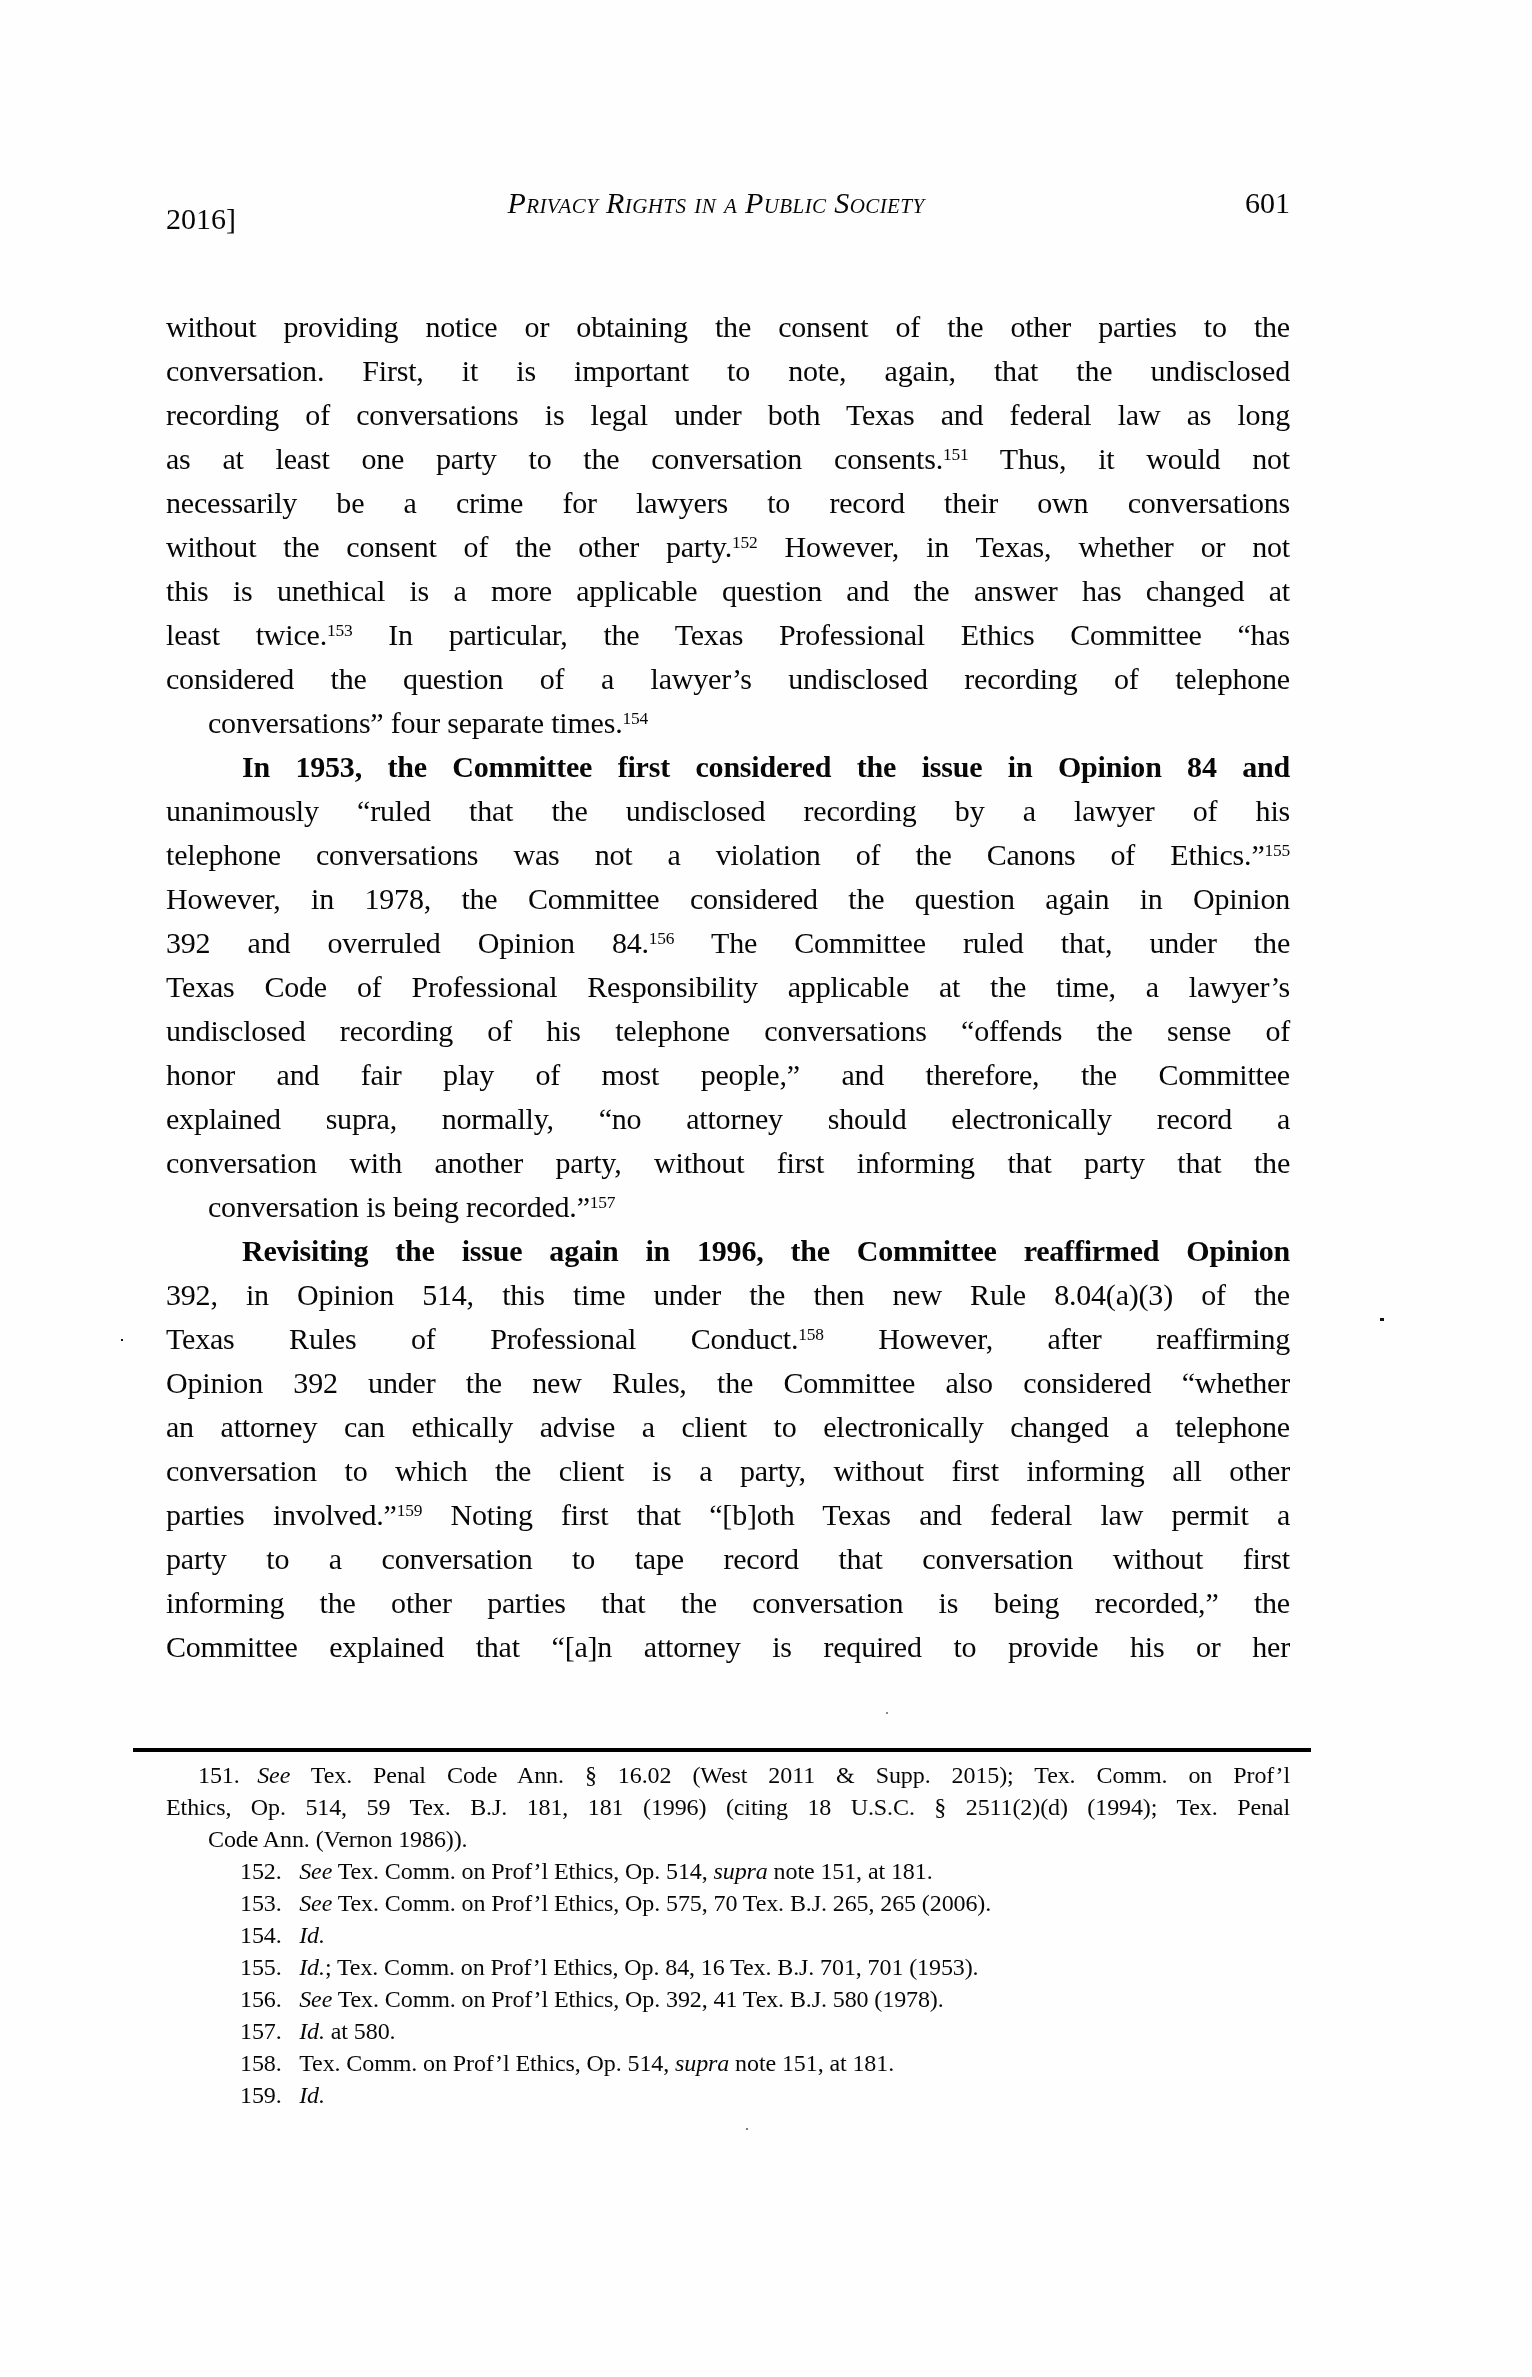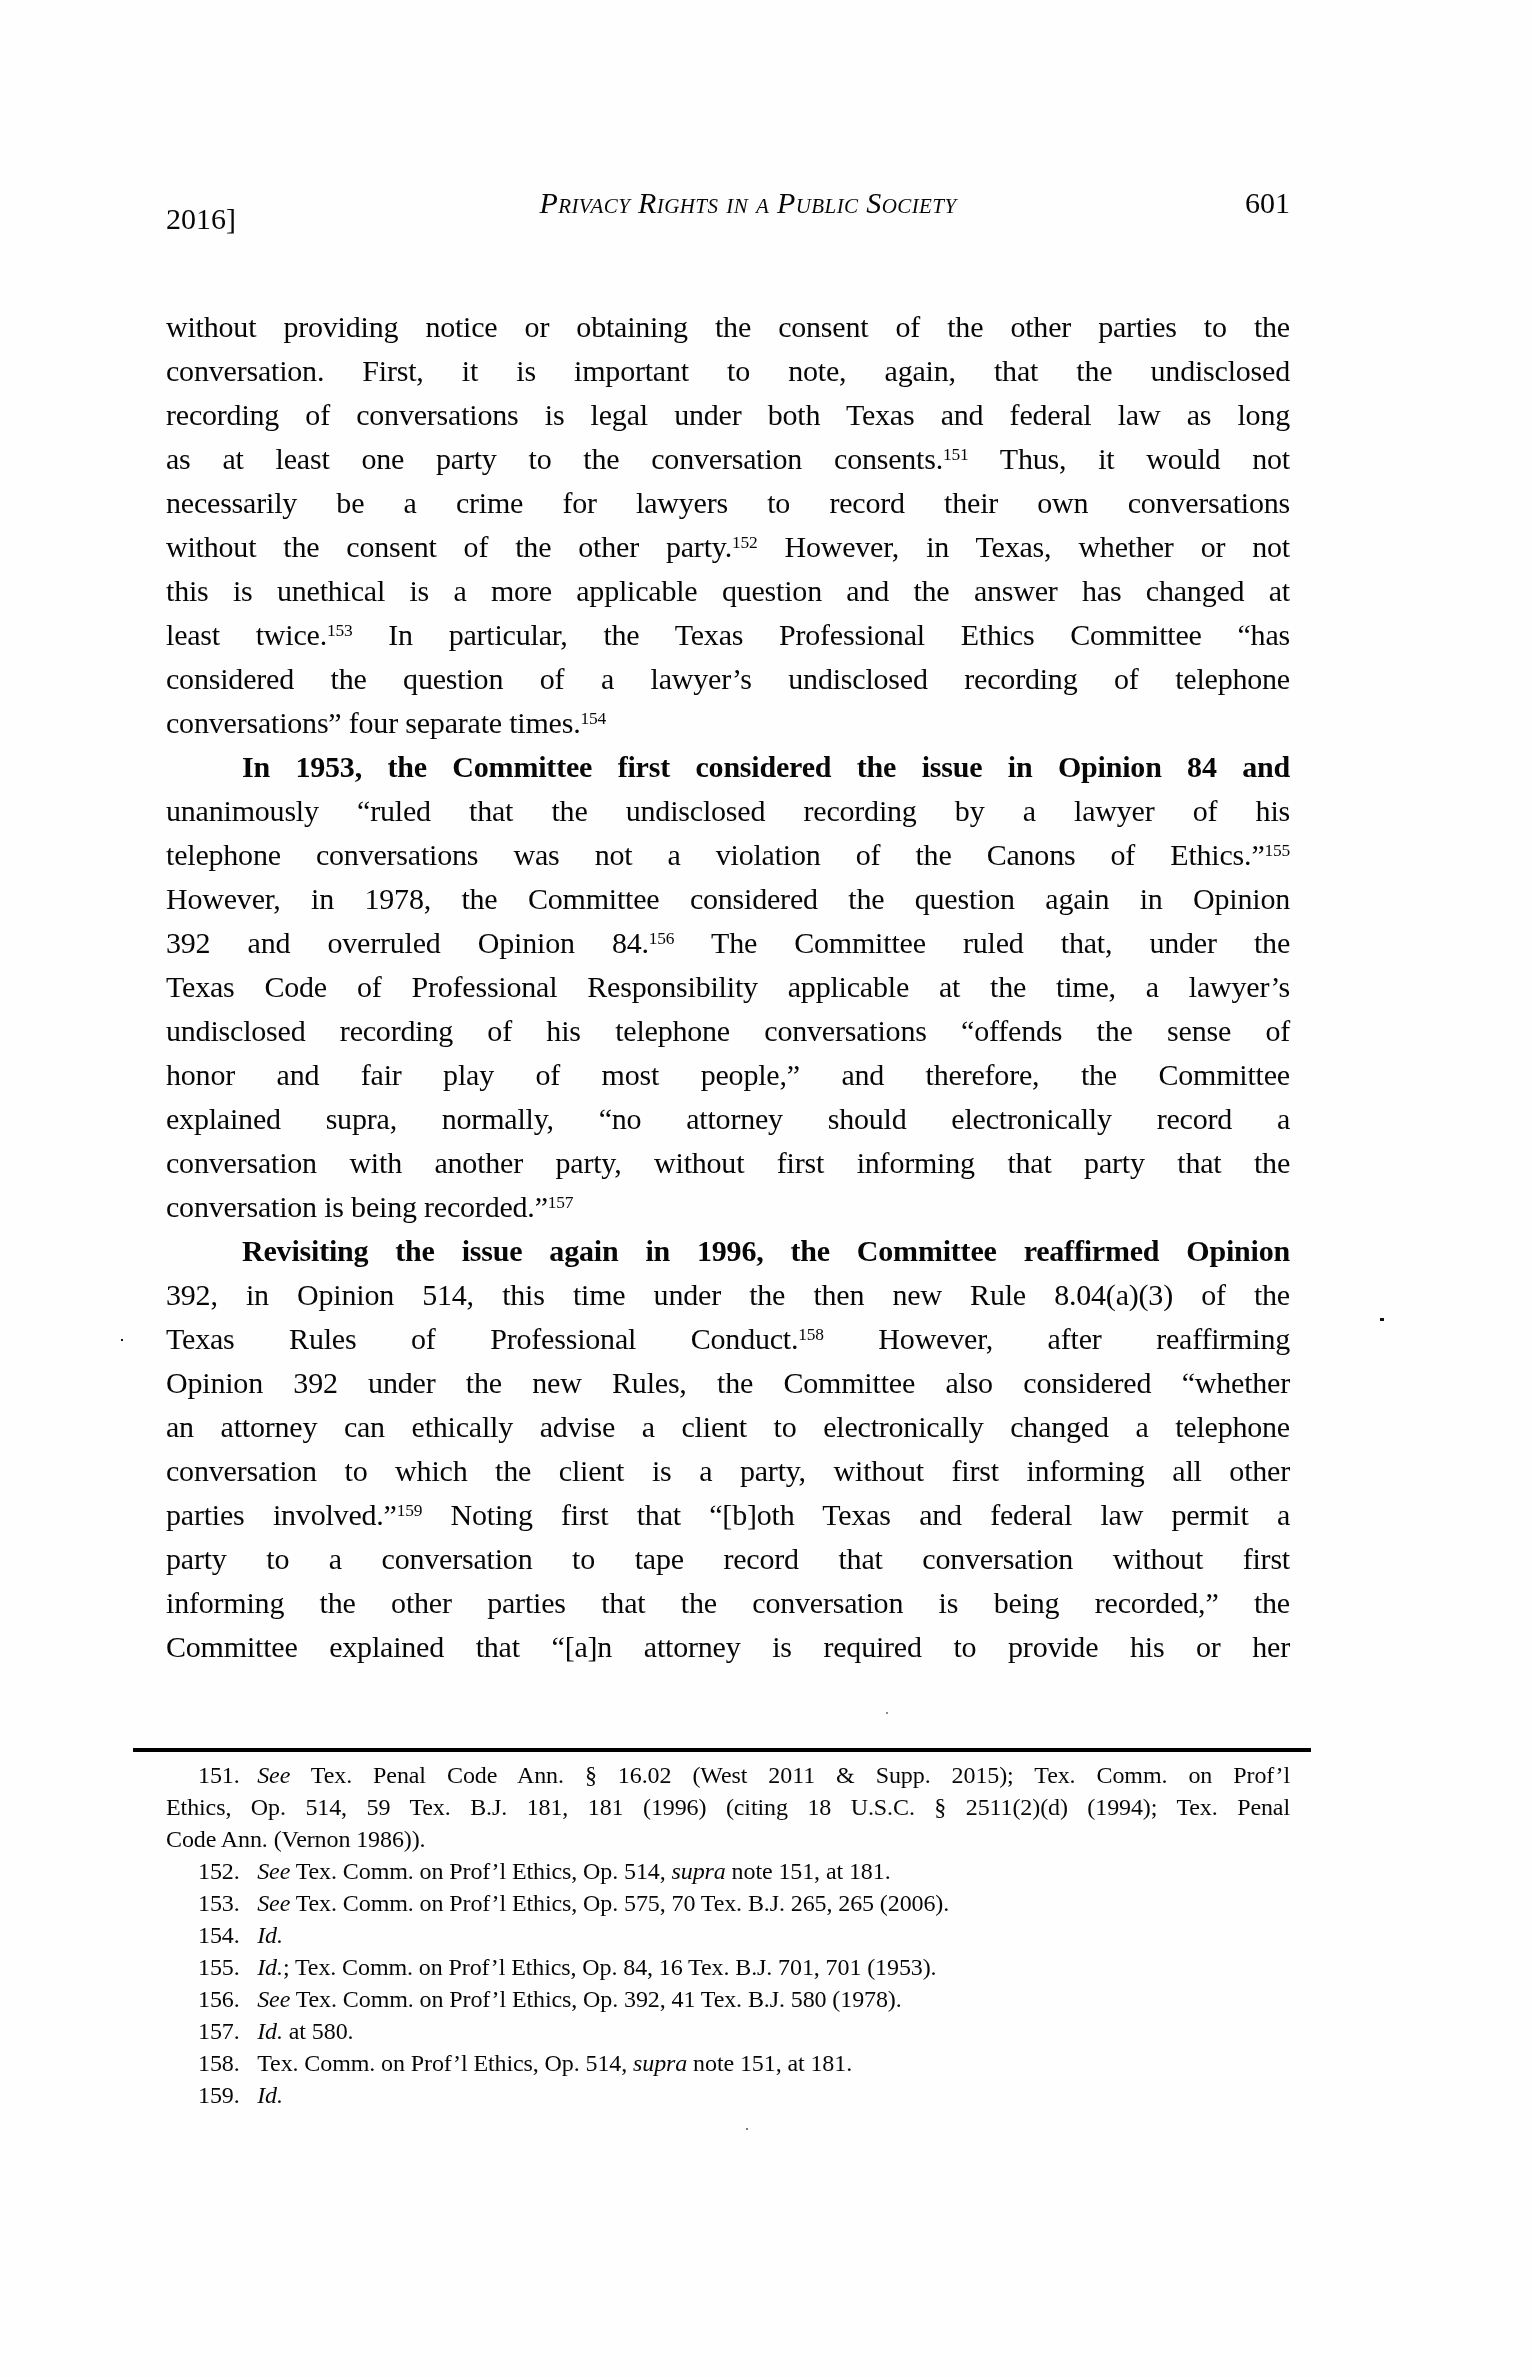--- a/index.html
+++ b/index.html
@@ -4,26 +4,26 @@
 <style>
   html,body{margin:0;padding:0;background:#e8e8e8;}
   .page{position:relative;width:1533px;height:2377px;background:#fefefe;overflow:hidden;
         font-family:"Liberation Serif","DejaVu Serif",serif;color:#070707;
         -webkit-font-smoothing:antialiased;}
   .column{position:absolute;left:166px;width:1124px;}
   
   .running-header{top:186px;height:42px;font-size:30px;}
   .running-header .year{position:absolute;left:0;top:16px;}
   .running-header .pageno{position:absolute;right:0;top:0;}
-  .running-header .title{position:absolute;left:582px;top:0;transform:translateX(-50%);
+  .running-header .title{position:absolute;left:550px;top:0;transform:translateX(-50%);
         font-style:italic;font-variant:small-caps;letter-spacing:0.4px;white-space:nowrap;}
   
   .body-text{top:305px;font-size:30px;line-height:44px;letter-spacing:-0.2px;}
   .line{height:44px;text-align:justify;text-align-last:justify;text-justify:inter-word;}
-  .line.last{text-align-last:left;}
+  .line.last{text-align-last:left;margin-left:42px;}
   .line.indent{text-indent:76px;font-weight:bold;}
   sup.fn-ref{font-size:0.58em;line-height:0;position:relative;top:-0.52em;vertical-align:baseline;}
   em{font-style:italic;}
   
   .rule{position:absolute;left:133px;top:1748px;width:1178px;height:4px;background:#000;}
   
   .footnotes{top:1759px;font-size:24px;line-height:32px;letter-spacing:-0.1px;}
   .footnotes .line{height:32px;}
   .footnotes .line.first{text-indent:32px;}
   .gap{display:inline-block;width:17.6px;}

